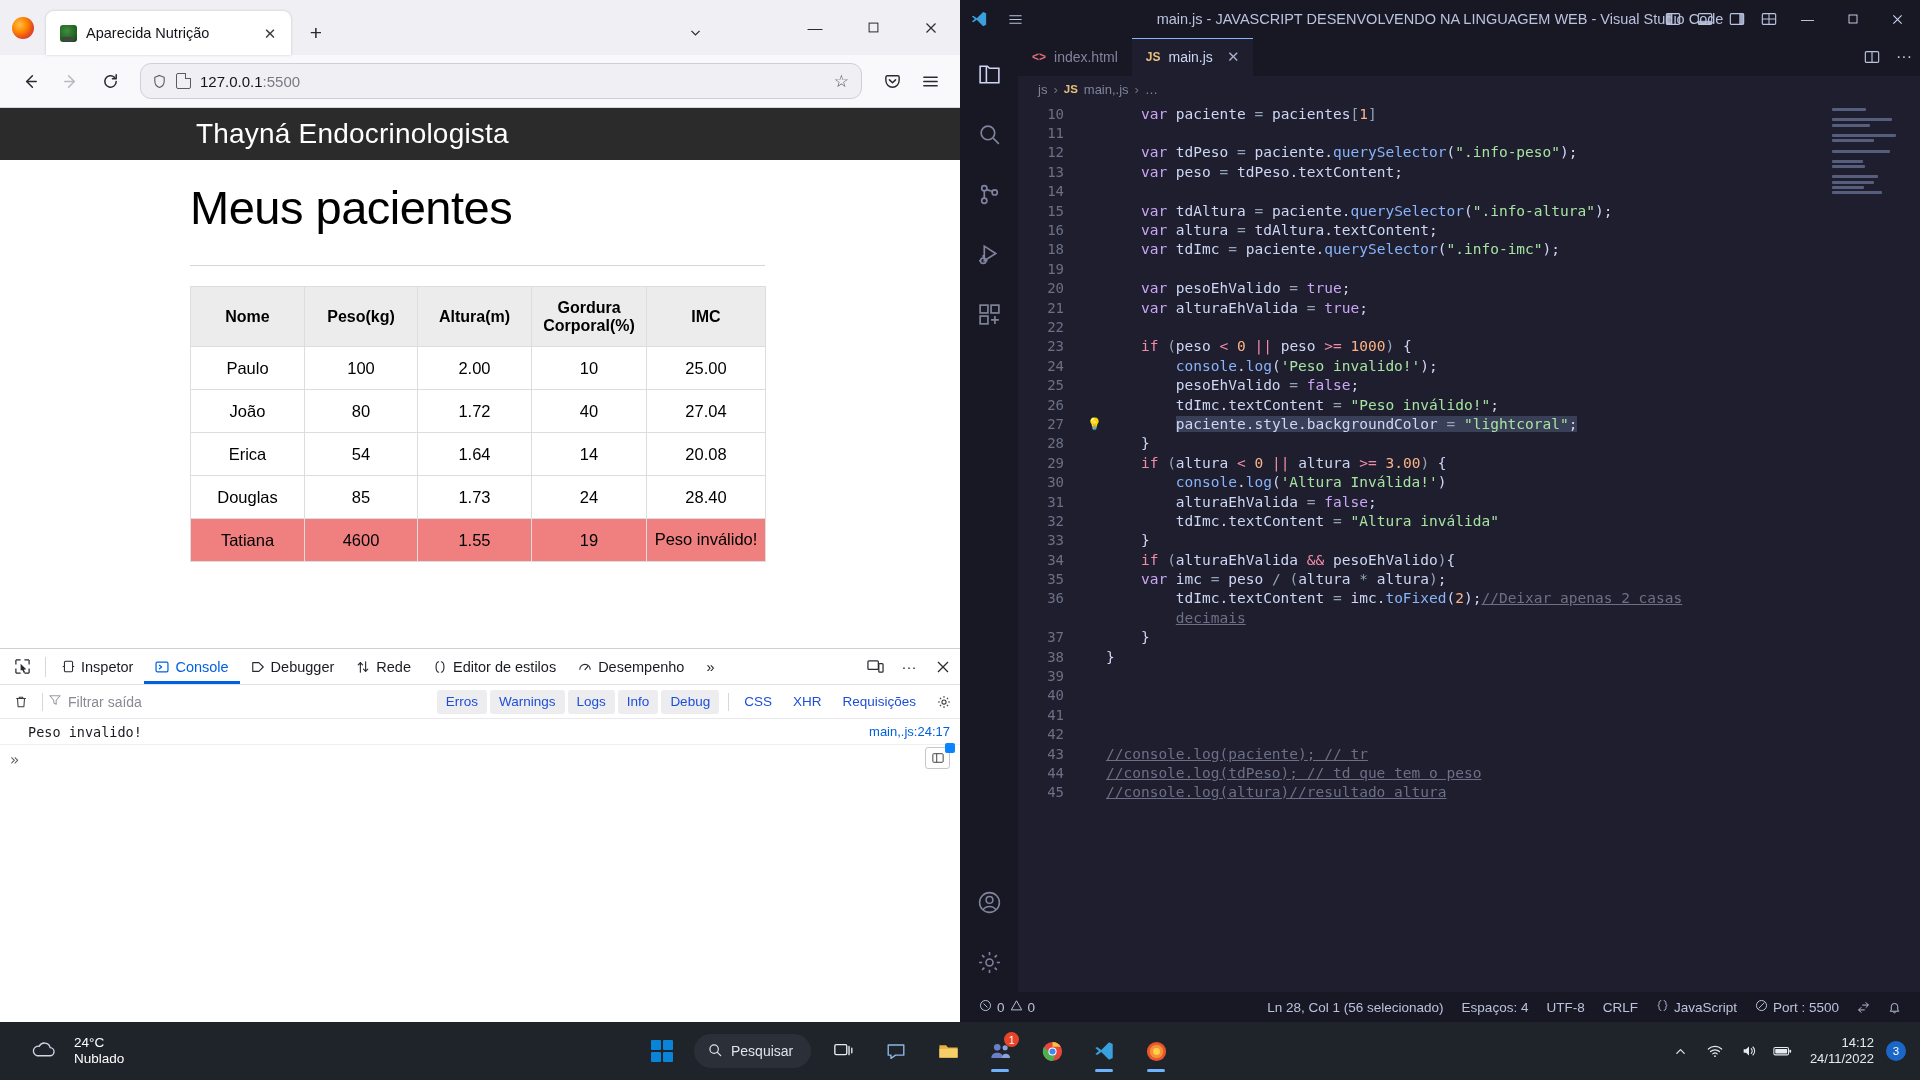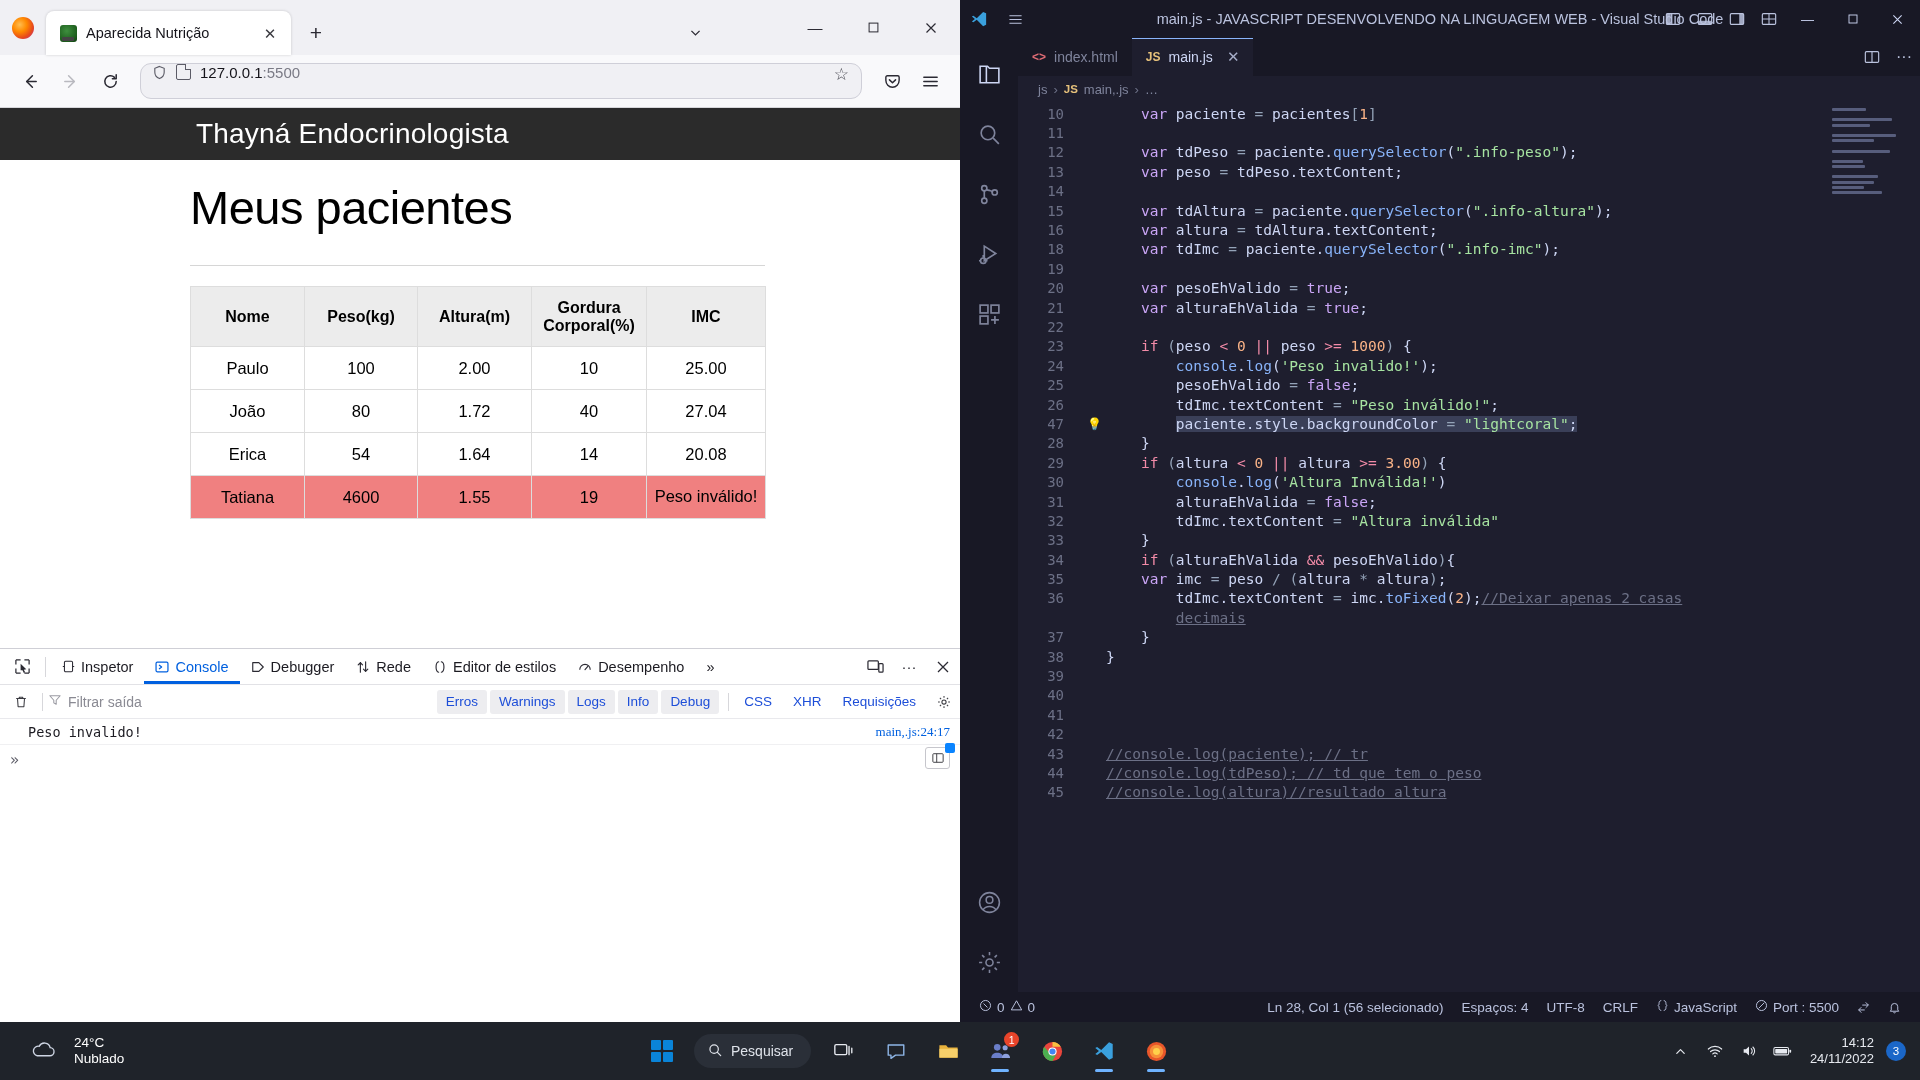--- a/index.html
+++ b/index.html
@@ -81,21 +81,21 @@
   }
   .nav-btn {
     width: 36px; height:36px; border-radius: 6px;
     display:flex; align-items:center; justify-content:center;
     font-size: 19px; color: #2b2a33;
   }
   .nav-btn.disabled { color:#b9b9bf; }
   .urlbar {
     flex: 1; height: 36px; margin: 0 8px;
     background:#f0f0f4; border:1px solid #cfcfd8; border-radius: 11px;
-    display:flex; padding: 0 10px; gap: 9px;
+    display:flex; align-items:center; padding: 0 10px; gap: 9px;
   }
   .url-shield { width:16px;height:16px; display:flex;align-items:center;justify-content:center; color:#5b5b66; font-size:13px;}
   .url-page { width:15px;height:16px; border:1.4px solid #5b5b66; border-radius:2px; position:relative;}
   .url-page::after{content:"";position:absolute;right:-1px;top:-1px;width:5px;height:5px;background:#f0f0f4;border-left:1.4px solid #5b5b66;border-bottom:1.4px solid #5b5b66;}
   .url-text { font-size: 15px; color: #15141a; flex:1; }
   .url-text .port { color: #7a7a85; }
   .url-star { font-size: 17px; color:#4c4c55; padding-right:2px;}
   .ff-right-btns { display:flex; align-items:center; gap:2px; }
 
   
@@ -165,21 +165,21 @@
   }
   .dt-chip.plain { background:transparent; }
   .dt-gear { width:32px;height:28px;display:flex;align-items:center;justify-content:center;color:#3a3a40;font-size:15px;}
   .dt-console-body { flex:1; position:relative; background:#fff; }
   .log-row {
     display:flex; align-items:center; height: 26px;
     border-bottom:1px solid #f0f0f2; padding: 0 10px 0 28px;
     font-family: "DejaVu Sans Mono", monospace; font-size: 13.5px; color:#1c1b22;
   }
   .log-src {
-    margin-left:auto; color:#0060df; font-family:Liberation Serif, serif; font-size:13px;
+    margin-left:auto; color:#0060df; font-family:Liberation Sans, sans-serif; font-size:13px;
   }
   .dt-prompt {
     display:flex; align-items:center; height: 30px; padding-left: 10px;
     color:#5b5b66; font-size:14px; position:relative;
   }
   .dt-prompt .chev { font-family:"DejaVu Sans Mono", monospace; font-size:15px;}
   .dt-split-btn {
     position:absolute; right: 10px; top: 2px; width:25px;height:22px;
     border:1px solid #c6c6cc; border-radius:3px; display:flex;align-items:center;justify-content:center;
     font-size:11px; color:#3a3a40; background:#fff;
@@ -441,20 +441,27 @@
               <td>40</td>
               <td class="imc">27.04</td>
             </tr>
             <tr>
               <td>Erica</td>
               <td>54</td>
               <td>1.64</td>
               <td>14</td>
               <td class="imc">20.08</td>
             </tr>
+            <tr>
+              <td>Douglas</td>
+              <td>85</td>
+              <td>1.73</td>
+              <td>24</td>
+              <td class="imc">28.40</td>
+            </tr>
             <tr class="invalido">
               <td>Tatiana</td>
               <td>4600</td>
               <td>1.55</td>
               <td>19</td>
               <td class="imc">Peso inválido!</td>
             </tr>
           </tbody>
         </table>
       </div>
@@ -732,21 +739,21 @@
               <div class="code-line"><span class="ln">16</span><span class="gutter-ic"></span><span class="code-txt">    <span class="c-key">var</span> <span class="c-var">altura</span> <span class="c-punct">=</span> <span class="c-var">tdAltura</span>.<span class="c-var">textContent</span>;</span></div>
               <div class="code-line"><span class="ln">18</span><span class="gutter-ic"></span><span class="code-txt">    <span class="c-key">var</span> <span class="c-var">tdImc</span> <span class="c-punct">=</span> <span class="c-var">paciente</span>.<span class="c-fn">querySelector</span>(<span class="c-str">".info-imc"</span>);</span></div>
               <div class="code-line"><span class="ln">19</span><span class="gutter-ic"></span><span class="code-txt"></span></div>
               <div class="code-line"><span class="ln">20</span><span class="gutter-ic"></span><span class="code-txt">    <span class="c-key">var</span> <span class="c-var">pesoEhValido</span> <span class="c-punct">=</span> <span class="c-key">true</span>;</span></div>
               <div class="code-line"><span class="ln">21</span><span class="gutter-ic"></span><span class="code-txt">    <span class="c-key">var</span> <span class="c-var">alturaEhValida</span> <span class="c-punct">=</span> <span class="c-key">true</span>;</span></div>
               <div class="code-line"><span class="ln">22</span><span class="gutter-ic"></span><span class="code-txt"></span></div>
               <div class="code-line"><span class="ln">23</span><span class="gutter-ic"></span><span class="code-txt">    <span class="c-op">if</span> <span class="c-punct">(</span><span class="c-var">peso</span> <span class="c-op">&lt;</span> <span class="c-num">0</span> <span class="c-op">||</span> <span class="c-var">peso</span> <span class="c-op">&gt;=</span> <span class="c-num">1000</span><span class="c-punct">)</span> {</span></div>
               <div class="code-line"><span class="ln">24</span><span class="gutter-ic"></span><span class="code-txt">        <span class="c-fn">console</span>.<span class="c-fn">log</span>(<span class="c-str">'Peso invalido!'</span>);</span></div>
               <div class="code-line"><span class="ln">25</span><span class="gutter-ic"></span><span class="code-txt">        <span class="c-var">pesoEhValido</span> <span class="c-punct">=</span> <span class="c-key">false</span>;</span></div>
               <div class="code-line"><span class="ln">26</span><span class="gutter-ic"></span><span class="code-txt">        <span class="c-var">tdImc</span>.<span class="c-var">textContent</span> <span class="c-punct">=</span> <span class="c-str">"Peso inválido!"</span>;</span></div>
-              <div class="code-line selected"><span class="ln">47</span><span class="gutter-ic">💡</span><span class="code-txt">        <span class="sel"><span class="c-var">paciente</span>.<span class="c-var">style</span>.<span class="c-var">backgroundColor</span> <span class="c-punct">=</span> <span class="c-str">"lightcoral"</span>;</span></span></div>
+              <div class="code-line selected"><span class="ln">27</span><span class="gutter-ic">💡</span><span class="code-txt">        <span class="sel"><span class="c-var">paciente</span>.<span class="c-var">style</span>.<span class="c-var">backgroundColor</span> <span class="c-punct">=</span> <span class="c-str">"lightcoral"</span>;</span></span></div>
               <div class="code-line"><span class="ln">28</span><span class="gutter-ic"></span><span class="code-txt">    }</span></div>
               <div class="code-line"><span class="ln">29</span><span class="gutter-ic"></span><span class="code-txt">    <span class="c-op">if</span> <span class="c-punct">(</span><span class="c-var">altura</span> <span class="c-op">&lt;</span> <span class="c-num">0</span> <span class="c-op">||</span> <span class="c-var">altura</span> <span class="c-op">&gt;=</span> <span class="c-num">3.00</span><span class="c-punct">)</span> {</span></div>
               <div class="code-line"><span class="ln">30</span><span class="gutter-ic"></span><span class="code-txt">        <span class="c-fn">console</span>.<span class="c-fn">log</span>(<span class="c-str">'Altura Inválida!'</span>)</span></div>
               <div class="code-line"><span class="ln">31</span><span class="gutter-ic"></span><span class="code-txt">        <span class="c-var">alturaEhValida</span> <span class="c-punct">=</span> <span class="c-key">false</span>;</span></div>
               <div class="code-line"><span class="ln">32</span><span class="gutter-ic"></span><span class="code-txt">        <span class="c-var">tdImc</span>.<span class="c-var">textContent</span> <span class="c-punct">=</span> <span class="c-str">"Altura inválida"</span></span></div>
               <div class="code-line"><span class="ln">33</span><span class="gutter-ic"></span><span class="code-txt">    }</span></div>
               <div class="code-line"><span class="ln">34</span><span class="gutter-ic"></span><span class="code-txt">    <span class="c-op">if</span> <span class="c-punct">(</span><span class="c-var">alturaEhValida</span> <span class="c-op">&amp;&amp;</span> <span class="c-var">pesoEhValido</span><span class="c-punct">)</span>{</span></div>
               <div class="code-line"><span class="ln">35</span><span class="gutter-ic"></span><span class="code-txt">    <span class="c-key">var</span> <span class="c-var">imc</span> <span class="c-punct">=</span> <span class="c-var">peso</span> <span class="c-punct">/</span> <span class="c-punct">(</span><span class="c-var">altura</span> <span class="c-punct">*</span> <span class="c-var">altura</span><span class="c-punct">)</span>;</span></div>
               <div class="code-line"><span class="ln">36</span><span class="gutter-ic"></span><span class="code-txt">        <span class="c-var">tdImc</span>.<span class="c-var">textContent</span> <span class="c-punct">=</span> <span class="c-var">imc</span>.<span class="c-fn">toFixed</span>(<span class="c-num">2</span>);<span class="c-cmt">//Deixar apenas 2 casas</span></span></div>
               <div class="code-line"><span class="ln"></span><span class="gutter-ic"></span><span class="code-txt">        <span class="c-cmt">decimais</span></span></div>

